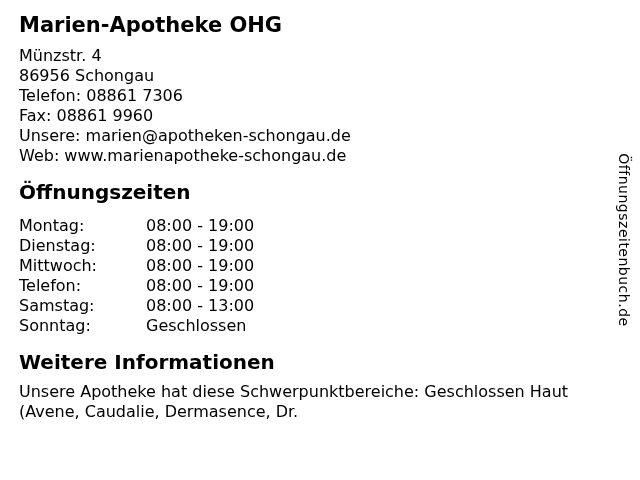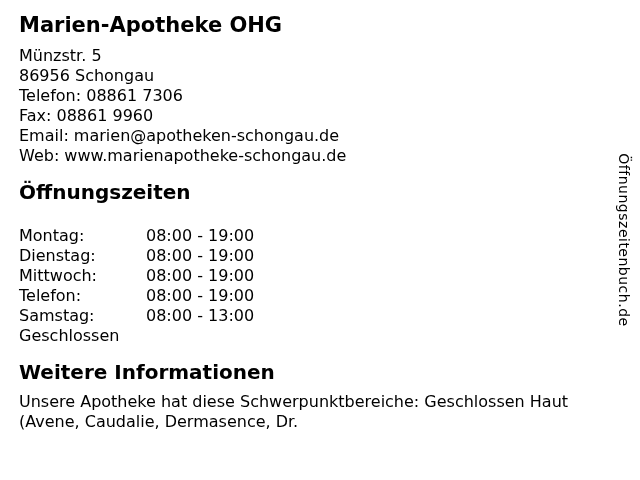--- a/index.html
+++ b/index.html
@@ -23,21 +23,21 @@
   }
   .contact { margin-top: 8px; line-height: 20px; }
   .contact-line { white-space: nowrap; }
   .section-heading {
     font-size: 20px;
     font-weight: bold;
     line-height: 20px;
     margin: 16px 0 0 0;
   }
   .section-heading.more { margin-top: 16px; }
-  .hours { margin-top: 24px; line-height: 20px; }
+  .hours { margin-top: 14px; line-height: 20px; }
   .hours-row { display: flex; }
   .hours-day { width: 127px; flex: 0 0 127px; }
   .hours-time { white-space: nowrap; }
   .info-text {
     margin: 10px 0 0 0;
     line-height: 20px;
     width: 604px;
   }
   .watermark {
     position: absolute;
@@ -52,25 +52,25 @@
   }
 </style>
 </head>
 <body>
 
 <div class="page">
 
   <h1 class="title">Marien-Apotheke OHG</h1>
 
   <div class="contact">
-    <div class="contact-line">Münzstr. 5</div>
+    <div class="contact-line">Münzstr. 4</div>
     <div class="contact-line">86956 Schongau</div>
     <div class="contact-line">Telefon: 08861 7306</div>
     <div class="contact-line">Fax: 08861 9960</div>
-    <div class="contact-line">Email: marien@apotheken-schongau.de</div>
+    <div class="contact-line">Unsere: marien@apotheken-schongau.de</div>
     <div class="contact-line">Web: www.marienapotheke-schongau.de</div>
   </div>
 
   <h2 class="section-heading">Öffnungszeiten</h2>
 
   <div class="hours">
     <div class="hours-row">
       <span class="hours-day">Montag:</span>
       <span class="hours-time">08:00 - 19:00</span>
     </div>
@@ -84,20 +84,21 @@
     </div>
     <div class="hours-row">
       <span class="hours-day">Telefon:</span>
       <span class="hours-time">08:00 - 19:00</span>
     </div>
     <div class="hours-row">
       <span class="hours-day">Samstag:</span>
       <span class="hours-time">08:00 - 13:00</span>
     </div>
     <div class="hours-row">
+      <span class="hours-day">Sonntag:</span>
       <span class="hours-time">Geschlossen</span>
     </div>
   </div>
 
   <h2 class="section-heading more">Weitere Informationen</h2>
 
   <p class="info-text">Unsere Apotheke hat diese Schwerpunktbereiche: Geschlossen Haut (Avene, Caudalie, Dermasence, Dr.</p>
 
 </div>
 

